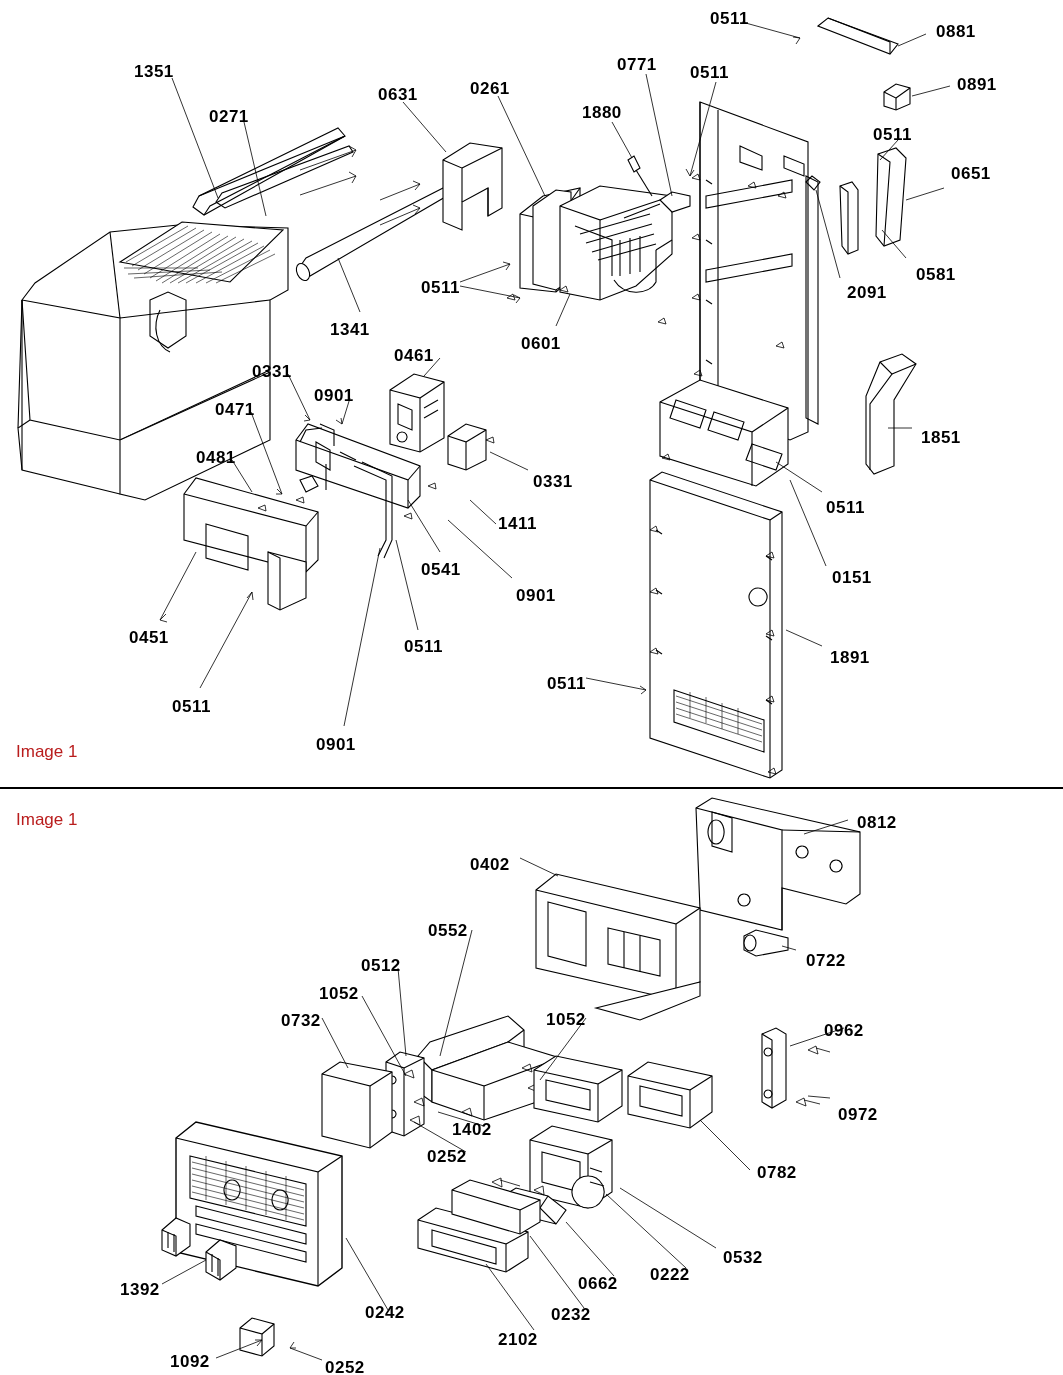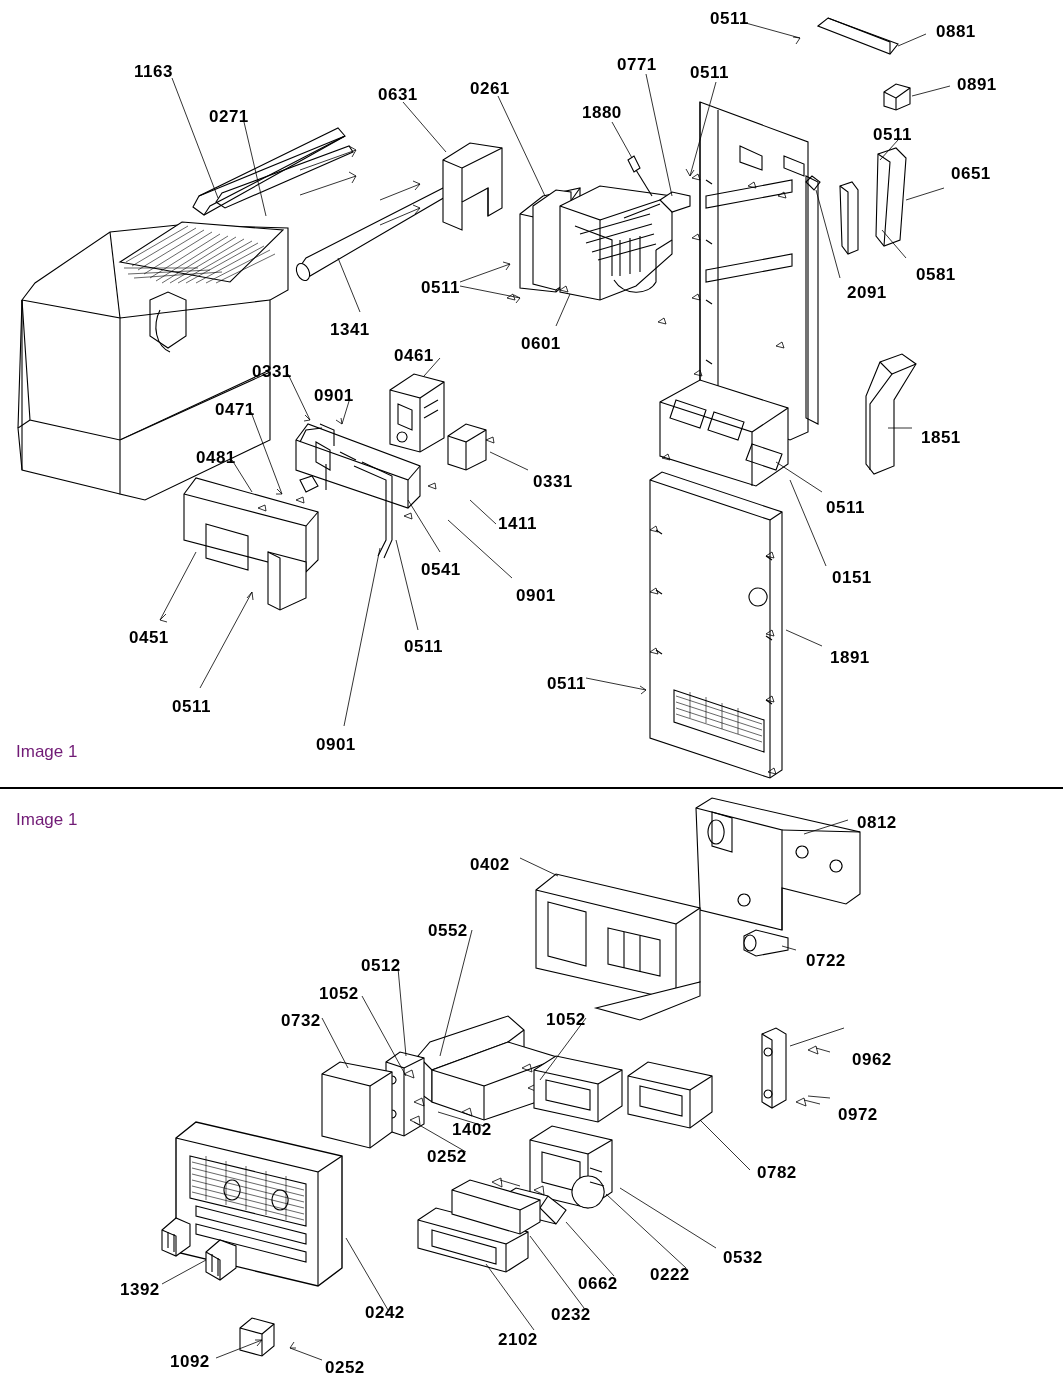--- a/index.html
+++ b/index.html
@@ -28,21 +28,21 @@
     position: absolute;
     left: 0;
     width: 1063px;
     height: 0;
     border-top: 2px solid #000;
   }
   #divider-1 { top: 787px; }
   .panel-label {
     position: absolute;
     font-size: 17px;
-    color: #701a75;
+    color: #b91c1c;
     font-family: "Liberation Sans", sans-serif;
     white-space: nowrap;
   }
   .callout {
     position: absolute;
     font-size: 17px;
     font-weight: bold;
     color: #000;
     font-family: "Liberation Sans", sans-serif;
     white-space: nowrap;
@@ -532,21 +532,21 @@
         <path d="M388 520 L346 448"></path>
         <path d="M216 568 L262 550 M262 550 L255 550 M262 550 L257 556"></path>
         <path d="M322 570 L290 558 M290 558 L296 558 M290 558 L294 552"></path>
       </g>
     </svg>
 
     <div class="panel-label" style="left:16px; top:20px;">Image 1</div>
   </div>
 
   <div id="callout-layer">
-      <div class="callout" style="left: 134px; top: 62px;">1163</div>
+      <div class="callout" style="left: 134px; top: 62px;">1351</div>
       <div class="callout" style="left: 209px; top: 107px;">0271</div>
       <div class="callout" style="left: 378px; top: 85px;">0631</div>
       <div class="callout" style="left: 470px; top: 79px;">0261</div>
       <div class="callout" style="left: 582px; top: 103px;">1880</div>
       <div class="callout" style="left: 617px; top: 55px;">0771</div>
       <div class="callout" style="left: 690px; top: 63px;">0511</div>
       <div class="callout" style="left: 710px; top: 9px;">0511</div>
       <div class="callout" style="left: 936px; top: 22px;">0881</div>
       <div class="callout" style="left: 957px; top: 75px;">0891</div>
       <div class="callout" style="left: 873px; top: 125px;">0511</div>
@@ -575,21 +575,21 @@
       <div class="callout" style="left: 830px; top: 648px;">1891</div>
       <div class="callout" style="left: 547px; top: 674px;">0511</div>
       <div class="callout" style="left: 857px; top: 813px;">0812</div>
       <div class="callout" style="left: 470px; top: 855px;">0402</div>
       <div class="callout" style="left: 806px; top: 951px;">0722</div>
       <div class="callout" style="left: 428px; top: 921px;">0552</div>
       <div class="callout" style="left: 361px; top: 956px;">0512</div>
       <div class="callout" style="left: 319px; top: 984px;">1052</div>
       <div class="callout" style="left: 281px; top: 1011px;">0732</div>
       <div class="callout" style="left: 546px; top: 1010px;">1052</div>
-      <div class="callout" style="left: 852px; top: 1021px; margin-top: 29px;">0962</div>
+      <div class="callout" style="left: 824px; top: 1021px;">0962</div>
       <div class="callout" style="left: 838px; top: 1105px;">0972</div>
       <div class="callout" style="left: 452px; top: 1120px;">1402</div>
       <div class="callout" style="left: 427px; top: 1147px;">0252</div>
       <div class="callout" style="left: 757px; top: 1163px;">0782</div>
       <div class="callout" style="left: 723px; top: 1248px;">0532</div>
       <div class="callout" style="left: 650px; top: 1265px;">0222</div>
       <div class="callout" style="left: 578px; top: 1274px;">0662</div>
       <div class="callout" style="left: 551px; top: 1305px;">0232</div>
       <div class="callout" style="left: 498px; top: 1330px;">2102</div>
       <div class="callout" style="left: 120px; top: 1280px;">1392</div>

